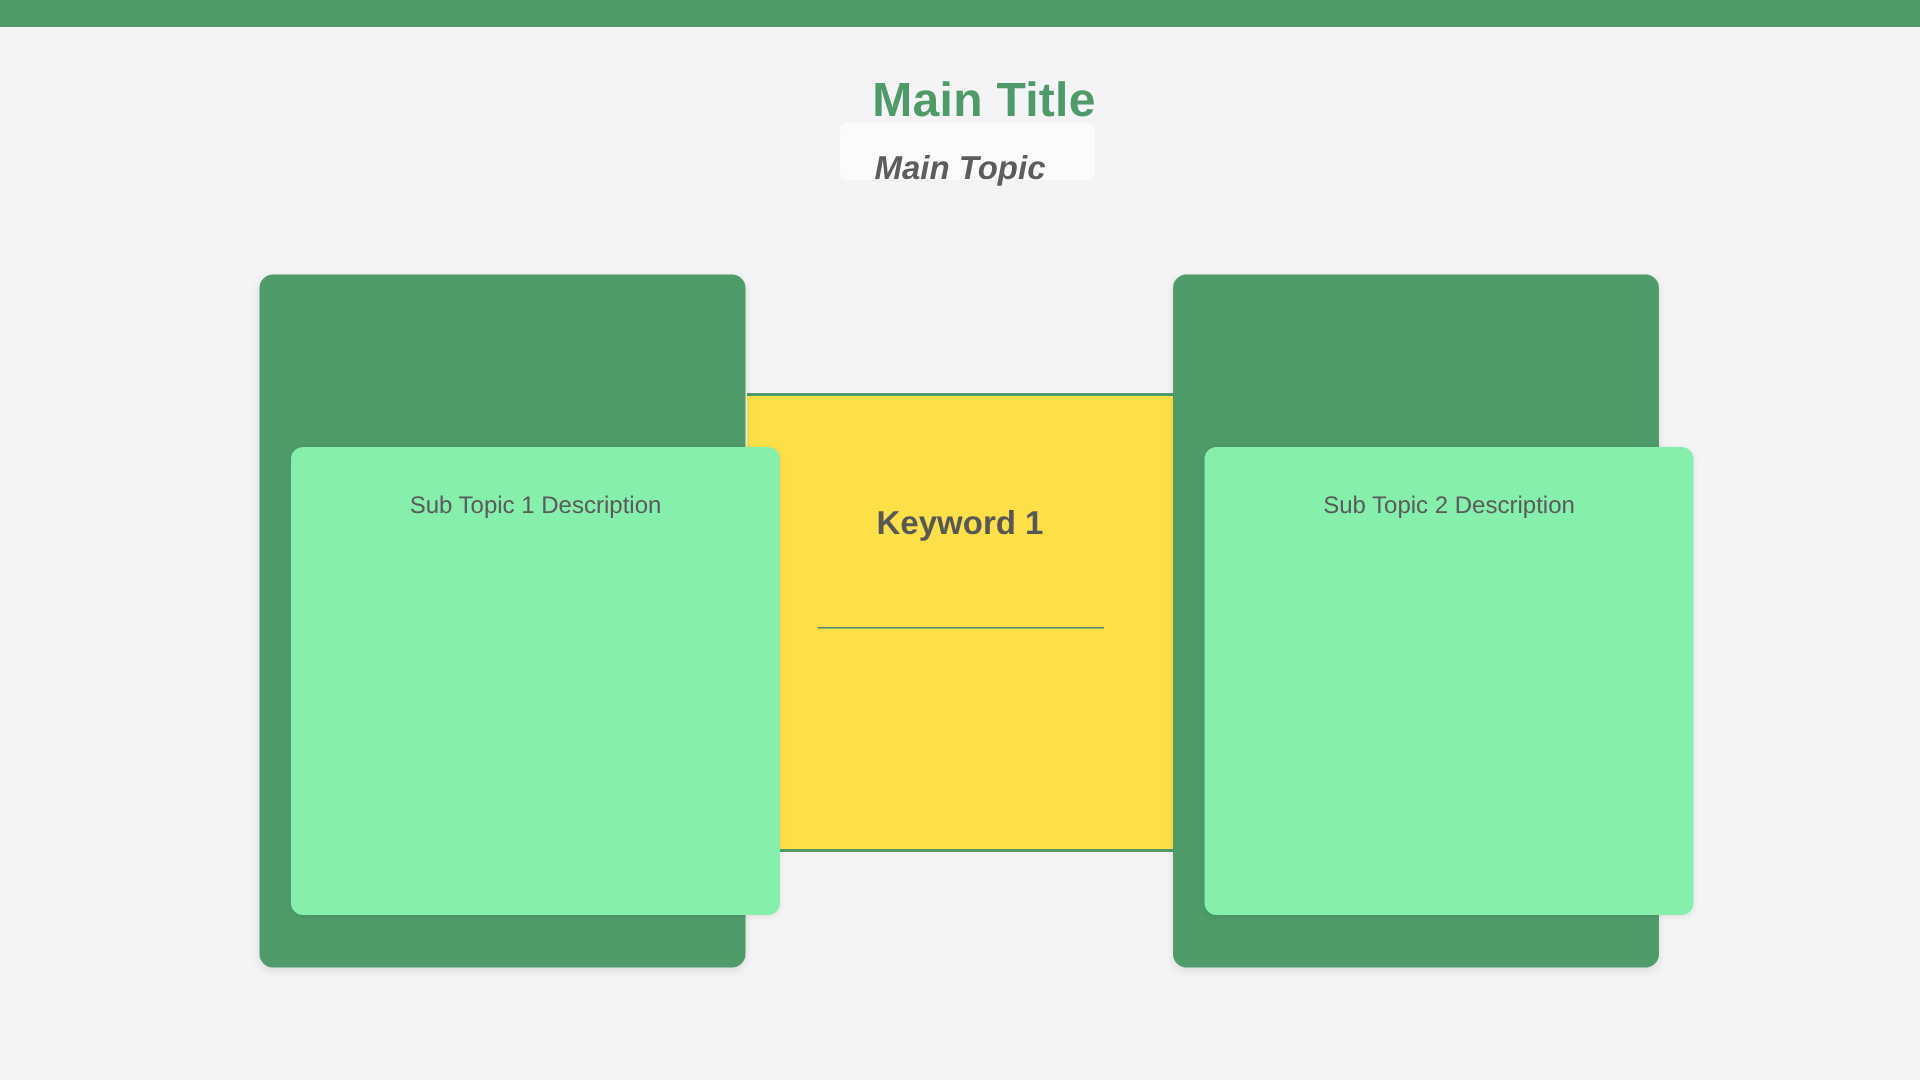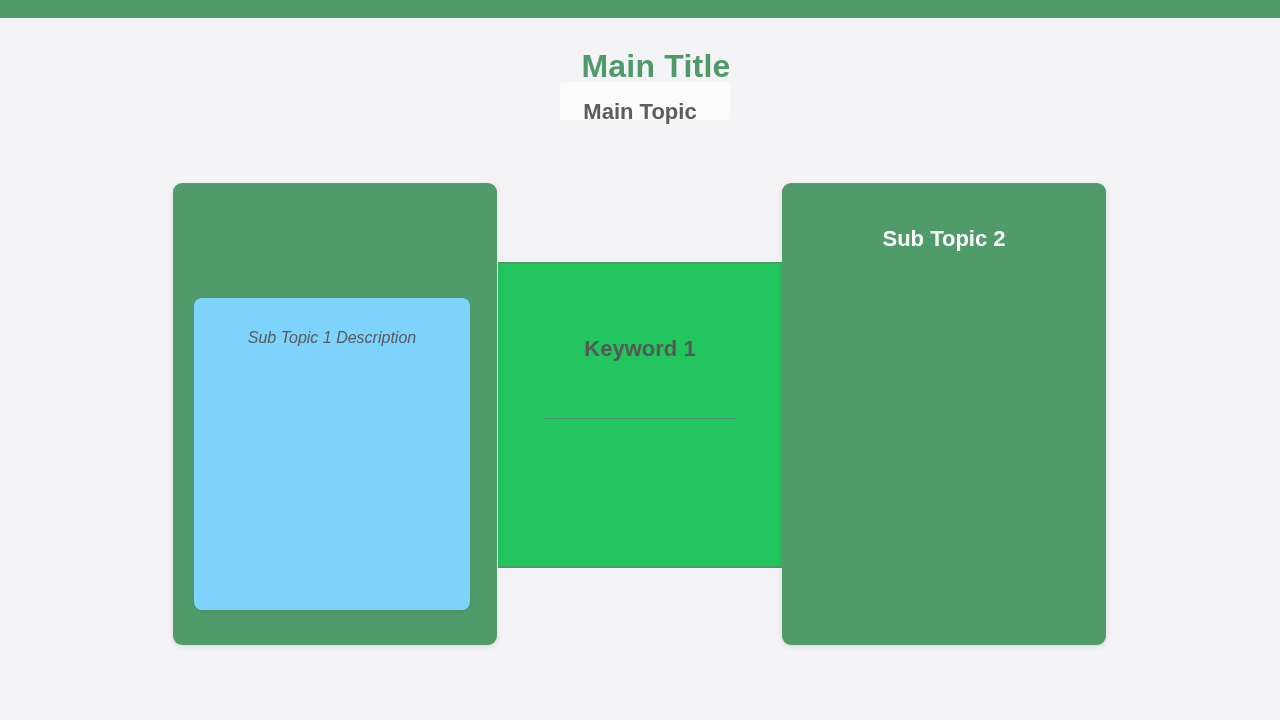--- a/index.html
+++ b/index.html
@@ -43,20 +43,21 @@
     line-height: 40px;
     padding-left: 32px;
   }
   #main-topic {
     margin: 0;
     margin-top: 12px;
     font-size: 22px;
     font-weight: bold;
     color: #5d5d5d;
     line-height: 28px;
+    font-style: italic;
   }
   
   #heading-glow {
     position: absolute;
     left: 560px;
     top: 82px;
     width: 170px;
     height: 38px;
     background: #fbfbfc;
     border-radius: 4px;
@@ -86,46 +87,45 @@
     font-size: 22px;
     font-weight: bold;
     color: #ffffff;
     line-height: 28px;
   }
 
   .topic-card-body {
     position: absolute;
     left: 21px;
     top: 115px;
-    width: 276px;
+    width: 326px;
     height: 312px;
-    background: #7dd3fc;
+    background: #86efac;
     border-radius: 8px;
     box-shadow: 0 1px 4px rgba(0,0,0,0.07);
-    font-style: italic;
   }
   .topic-card-desc {
     position: absolute;
     left: 0;
     top: 29px;
     width: 100%;
     text-align: center;
     font-size: 16px;
     color: #5a5a5a;
     line-height: 22px;
   }
 
   
   #keyword-panel {
     position: absolute;
     left: 498px;
     top: 262px;
     width: 284px;
     height: 306px;
-    background: #22c55e;
+    background: #fde047;
     border-top: 2px solid #4f9b6a;
     border-bottom: 2px solid #4f9b6a;
     box-sizing: border-box;
     z-index: 1;
   }
   .keyword {
     position: absolute;
     left: 0;
     width: 100%;
     text-align: center;
@@ -158,19 +158,21 @@
   <h2 id="main-topic">Main Topic</h2>
 </div>
 
 <div id="card-left" class="topic-card">
   <div class="topic-card-body">
     <div class="topic-card-desc">Sub Topic 1 Description</div>
   </div>
 </div>
 
 <div id="card-right" class="topic-card">
-  <div class="topic-card-title">Sub Topic 2</div>
+  <div class="topic-card-body">
+    <div class="topic-card-desc">Sub Topic 2 Description</div>
+  </div>
 </div>
 
 <div id="keyword-panel">
   <div id="keyword-1" class="keyword">Keyword 1</div>
   <div id="keyword-divider"></div>
 </div>
 
 </body></html>

